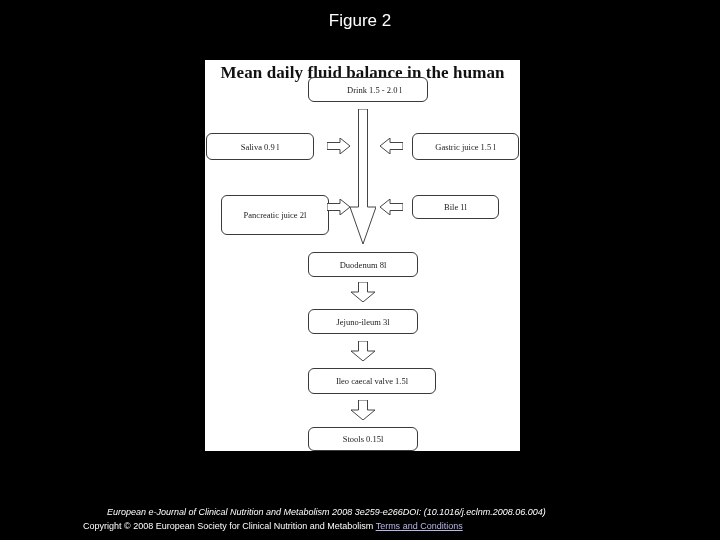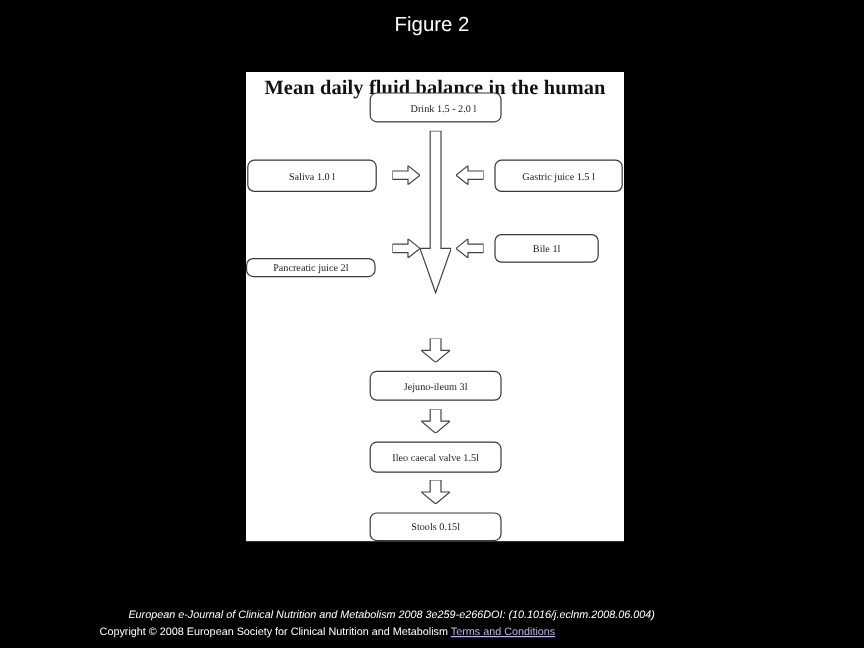--- a/index.html
+++ b/index.html
@@ -31,28 +31,28 @@
     border:1px solid #3a3a3a;
     border-radius:6px;
     background:#fff;
     box-sizing:border-box;
     display:flex; align-items:center; justify-content:center;
     font-family:"Liberation Serif", serif;
     font-size:8.5px; color:#222;
     text-align:center;
     padding:0 3px;
   }
-  .b-drink      { left:103px; top:17px;  width:110px; height:25px;padding-left:16px; }
+  .b-drink      { left:103px; top:17px;  width:120px; height:25px;padding-left:16px; }
   .b-saliva     { left:1px;   top:73px;  width:108px; height:27px; }
   .b-gastric    { left:207px; top:73px;  width:107px; height:27px;text-align:right; }
-  .b-pancreatic { left:0;   top:135px; width:108px; height:16px;margin-top:20px; }
+  .b-pancreatic { left:16px;   top:135px; width:108px; height:40px; }
   .b-bile       { left:207px; top:135px; width:87px; height:24px; }
   .b-duodenum   { left:103px; top:192px; width:110px; height:25px; }
   .b-jejuno     { left:103px; top:249px; width:110px; height:25px; }
-  .b-ileo       { left:103px; top:308px; width:110px; height:26px; }
+  .b-ileo       { left:103px; top:308px; width:128px; height:26px; }
   .b-stools     { left:103px; top:367px; width:110px; height:24px; }
   .arrow { position:absolute; }
   .arrow svg { display:block; }
   .footer {
     position:absolute; left:83px; top:505px;
     color:#ffffff; font-size:9px; line-height:14px;
     white-space:nowrap;
   }
   .footer .citation { font-style:italic;margin-left:24px; }
   .footer .terms-link { text-decoration:underline; cursor:pointer; }
@@ -60,24 +60,25 @@
 </head>
 <body>
 
 <div class="figure-label">Figure 2</div>
 
 <div class="panel">
 
   <div class="panel-title">Mean daily fluid balance in the human intestine</div>
 
   <div class="fbox b-drink">Drink 1.5 - 2.0 l</div>
-  <div class="fbox b-saliva">Saliva 1.0 l</div>
+  <div class="fbox b-saliva">Saliva 0.9 l</div>
   <div class="fbox b-gastric">Gastric juice 1.5 l</div>
   <div class="fbox b-pancreatic">Pancreatic juice 2l</div>
   <div class="fbox b-bile">Bile 1l</div>
+  <div class="fbox b-duodenum">Duodenum 8l</div>
   <div class="fbox b-jejuno">Jejuno-ileum 3l</div>
   <div class="fbox b-ileo">Ileo caecal valve 1.5l</div>
   <div class="fbox b-stools">Stools 0.15l</div>
 
   <div class="arrow" style="left:145px; top:49px;">
     <svg width="26" height="136" viewBox="0 0 26 136">
       <polygon points="8.5,0 17.5,0 17.5,98 26,98 13,135 0,98 8.5,98" fill="#ffffff" stroke="#444444" stroke-width="1"></polygon>
     </svg>
   </div>
 

